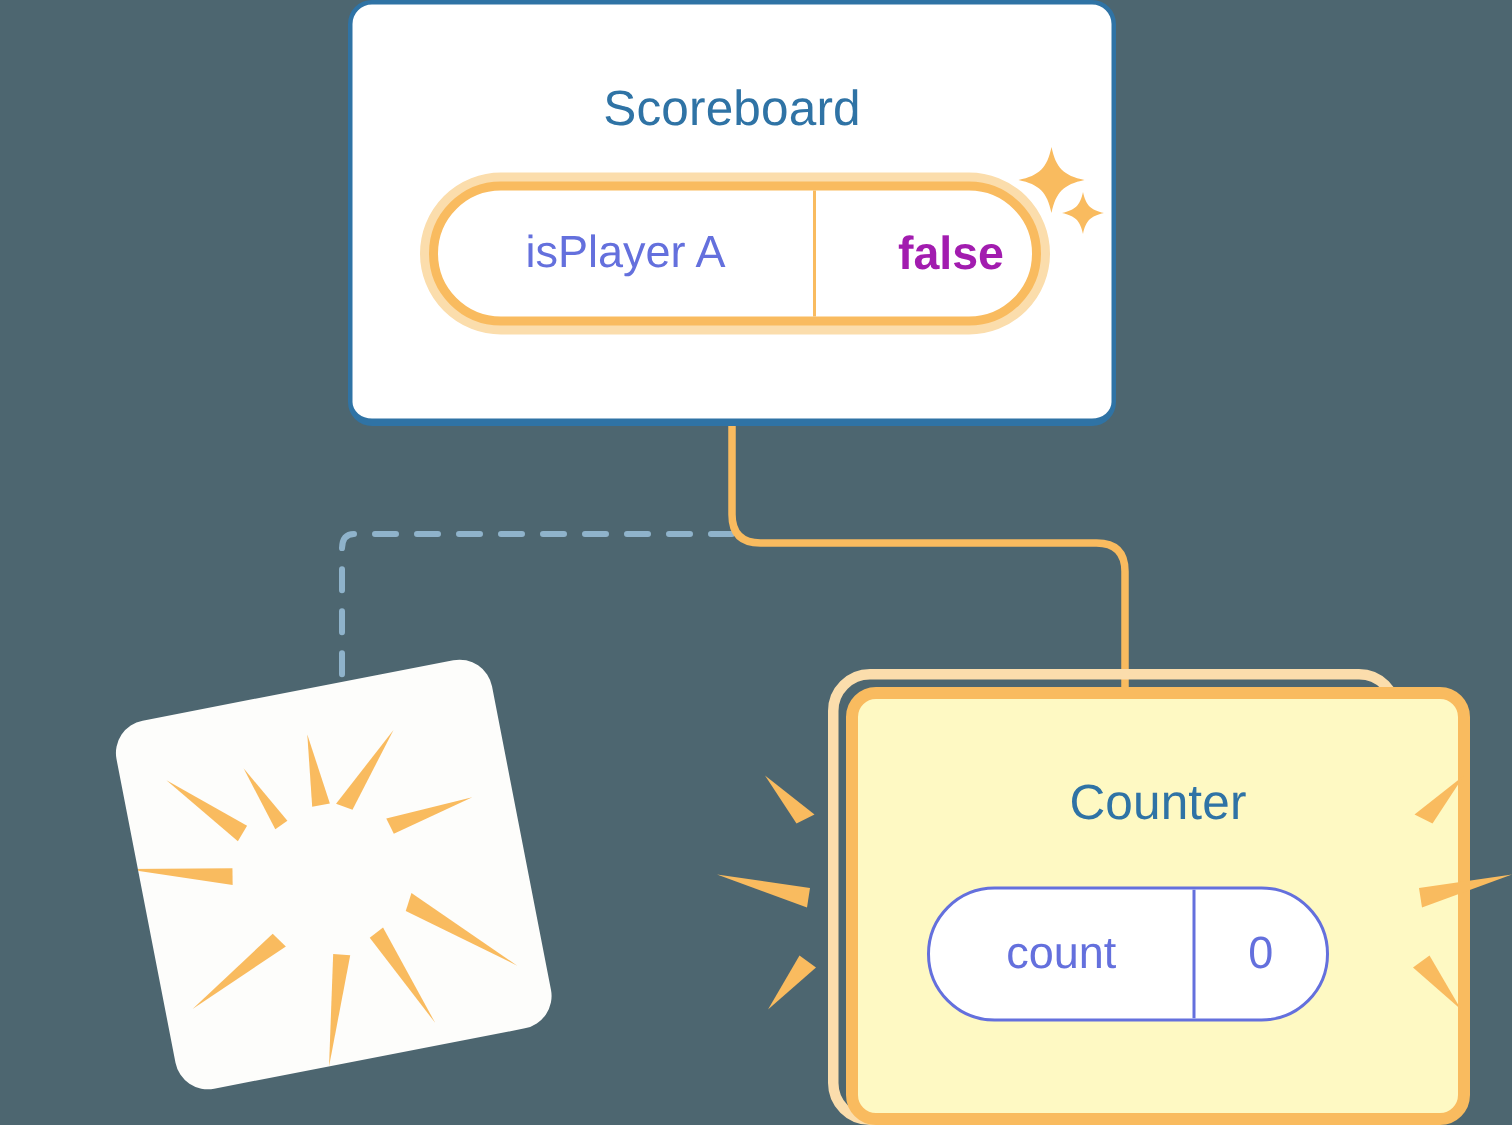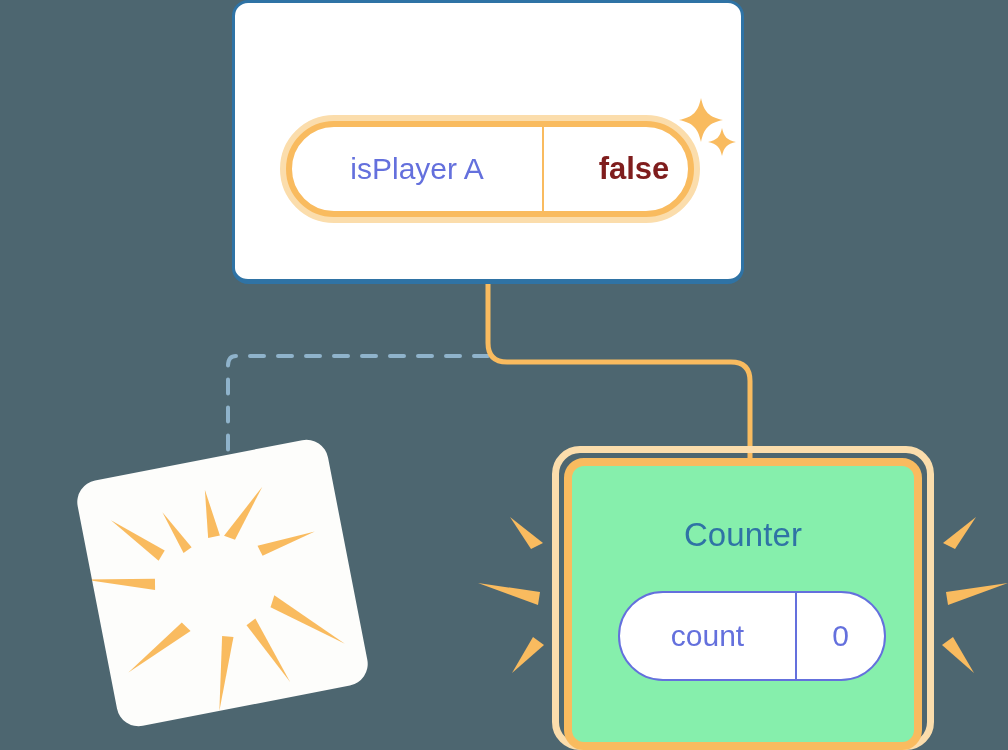--- a/index.html
+++ b/index.html
@@ -97,21 +97,21 @@
   .pill-hi-divider {
     width: 2px;
     background: #f9bb5f;
     margin: 0;
   }
   .pill-hi-val {
     flex: 1 1 auto;
     display: flex;
     align-items: center;
     justify-content: center;
-    color: #7f1d1d;
+    color: #a21caf;
     font-size: 31px;
     font-weight: 700;
     padding-left: 36px;
   }
 
   
   .card-counter-halo {
     position: absolute;
     left: 552px;
     top: 446px;
@@ -119,24 +119,24 @@
     height: 304px;
     box-sizing: border-box;
     border: 7px solid #fbddac;
     border-radius: 28px;
     z-index: 3;
   }
   .card-counter {
     position: absolute;
     left: 564px;
     top: 458px;
-    width: 358px;
+    width: 416px;
     height: 292px;
     box-sizing: border-box;
-    background: #86efac;
+    background: #fef9c3;
     border: 8px solid #f9bb5f;
     border-radius: 20px;
     z-index: 4;
   }
   .card-counter .card-title {
     margin-top: 50px;
     font-size: 33px;
   }
   .pill-plain {
     position: absolute;
@@ -203,20 +203,21 @@
 <div id="stage">
 
   <svg class="svg-layer svg-under" viewBox="0 0 1008 750">
 
     <path d="M 488 356 L 236 356 Q 228 356 228 366 L 228 472" fill="none" stroke="#8fb3cb" stroke-width="4" stroke-linecap="round" stroke-dasharray="14 14"></path>
 
     <path d="M 488 280 L 488 343 Q 488 362 507 362 L 731 362 Q 750 362 750 381 L 750 462" fill="none" stroke="#f9bb5f" stroke-width="5" stroke-linecap="butt"></path>
   </svg>
 
   <div class="card-scoreboard">
+    <div class="card-title">Scoreboard</div>
 
     <div class="pill-wrap-hi">
       <div class="pill-hi-halo"></div>
       <div class="pill-hi-ring">
         <div class="pill-hi-key">isPlayer A</div>
         <div class="pill-hi-divider"></div>
         <div class="pill-hi-val">false</div>
       </div>
     </div>
   </div>

